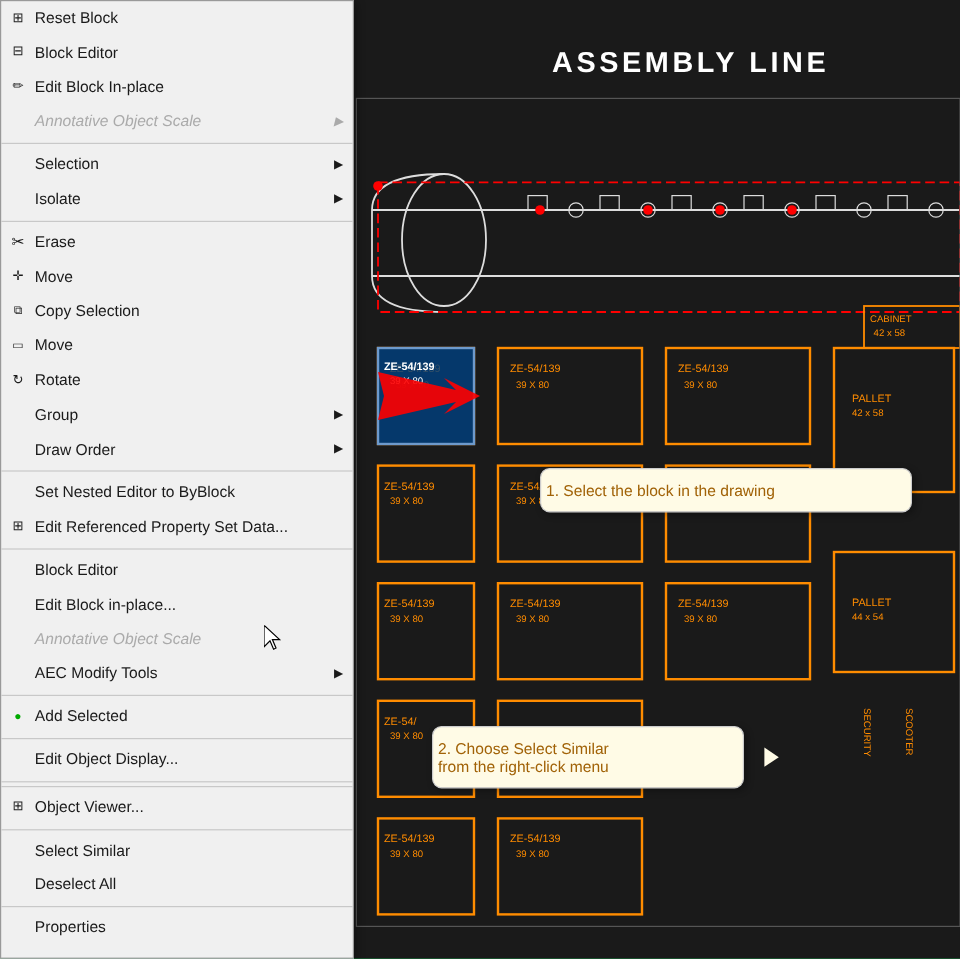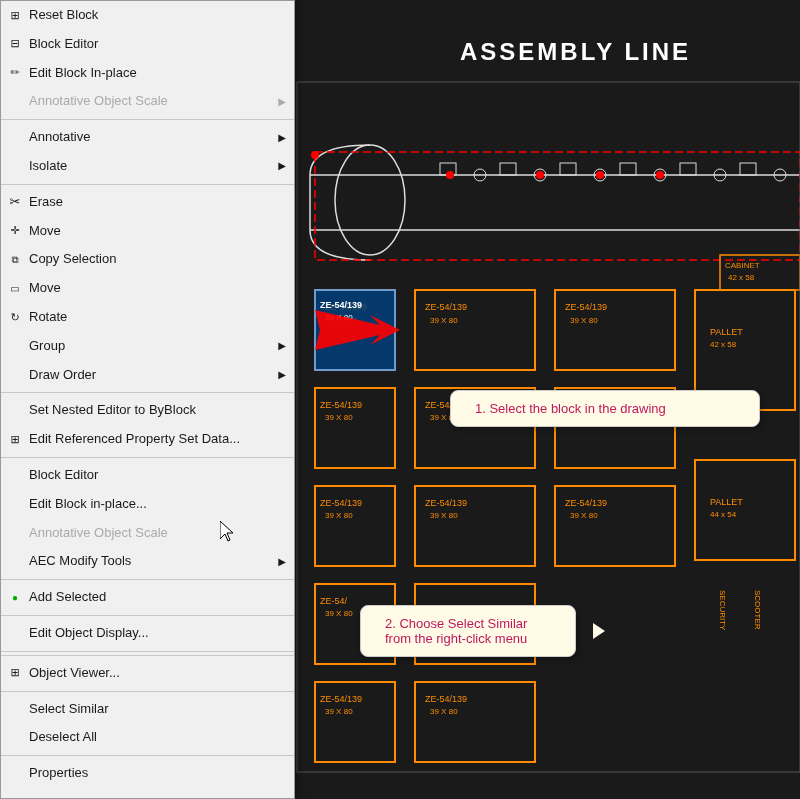--- a/index.html
+++ b/index.html
@@ -42,20 +42,21 @@
       cursor: pointer;
       white-space: nowrap;
       color: #1a1a1a;
       position: relative;
       line-height: 1.6;
       font-size: 13px;
     }
 
     .menu-item.disabled {
       color: #aaa;
+      font-style: italic;
     }
 
     .menu-item.has-submenu::after {
       content: '▶';
       position: absolute;
       right: 8px;
       top: 50%;
       transform: translateY(-50%);
       font-size: 10px;
     }
@@ -82,37 +83,37 @@
     .menu-item.with-icon {
       padding-left: 28px;
     }
 
     
     .tooltip-bubble {
       position: absolute;
       background: #fffbe6;
       border: 1px solid #ccc;
       border-radius: 8px;
-      padding: 10px 24px;
+      padding: 10px 4px;
       font-size: 13px;
-      color: #be185d;
+      color: #a16207;
       box-shadow: 2px 2px 6px rgba(0,0,0,0.3);
       z-index: 200;
     }
 
     .tooltip-1 {
       top: 390px;
       left: 450px;
       width: 310px;
     }
 
     .tooltip-2 {
       top: 605px;
       left: 360px;
-      width: 216px;
+      width: 260px;
     }
 
     .arrow-left {
       position: absolute;
       right: -30px;
       top: 50%;
       transform: translateY(-50%);
       width: 0;
       height: 0;
       border-top: 8px solid transparent;
@@ -261,21 +262,21 @@
     <span>Edit Block In-place</span>
   </div>
 
   <div class="menu-item disabled has-submenu">
     <span>Annotative Object Scale</span>
   </div>
 
   <div class="menu-separator"></div>
 
   <div class="menu-item has-submenu">
-    <span>Annotative</span>
+    <span>Selection</span>
   </div>
 
   <div class="menu-item has-submenu">
     <span>Isolate</span>
   </div>
 
   <div class="menu-separator"></div>
 
   <div class="menu-item with-icon">
     <span class="icon" style="font-size:13px;">✂</span>

